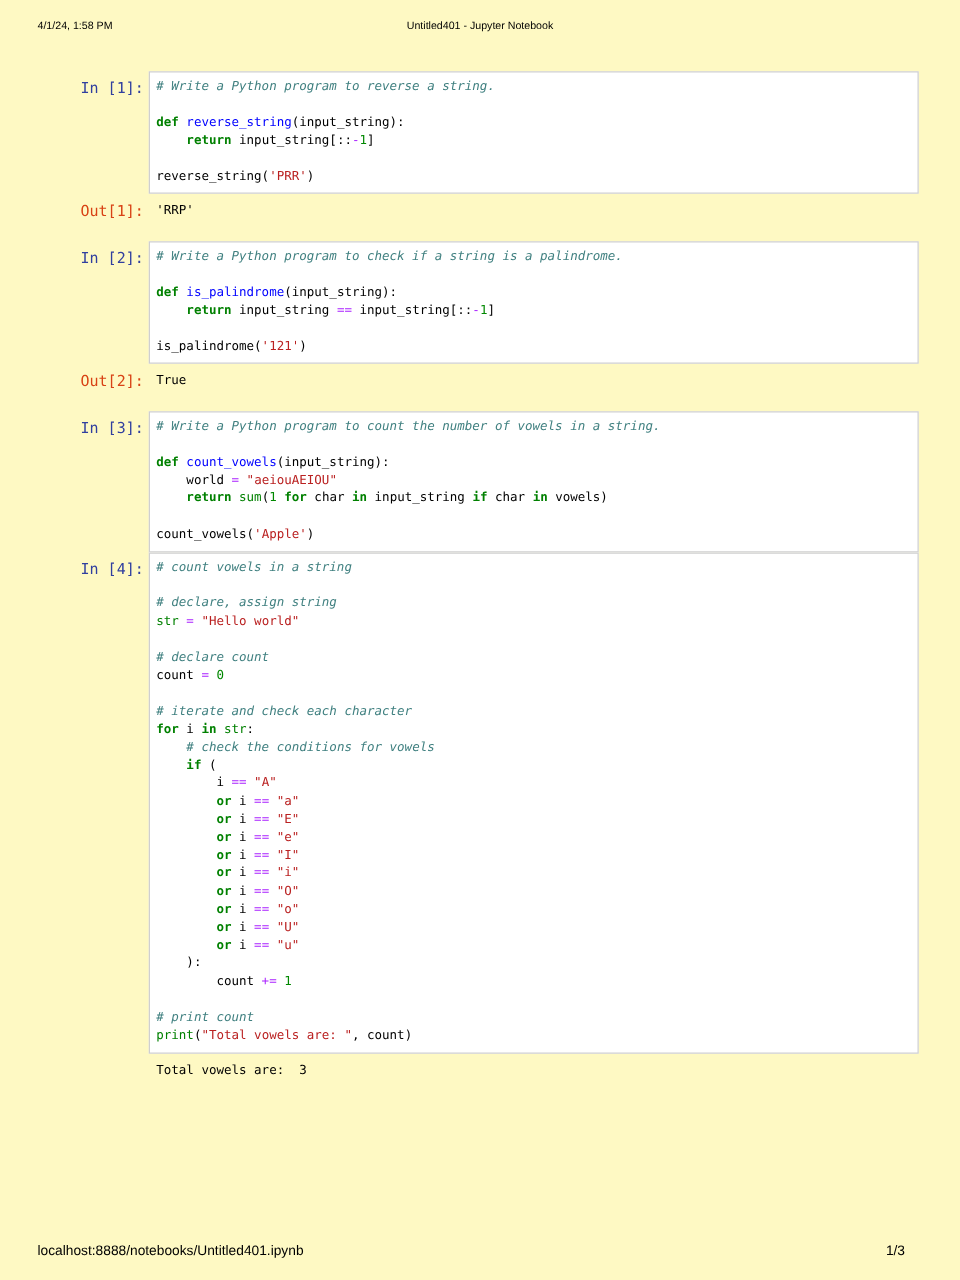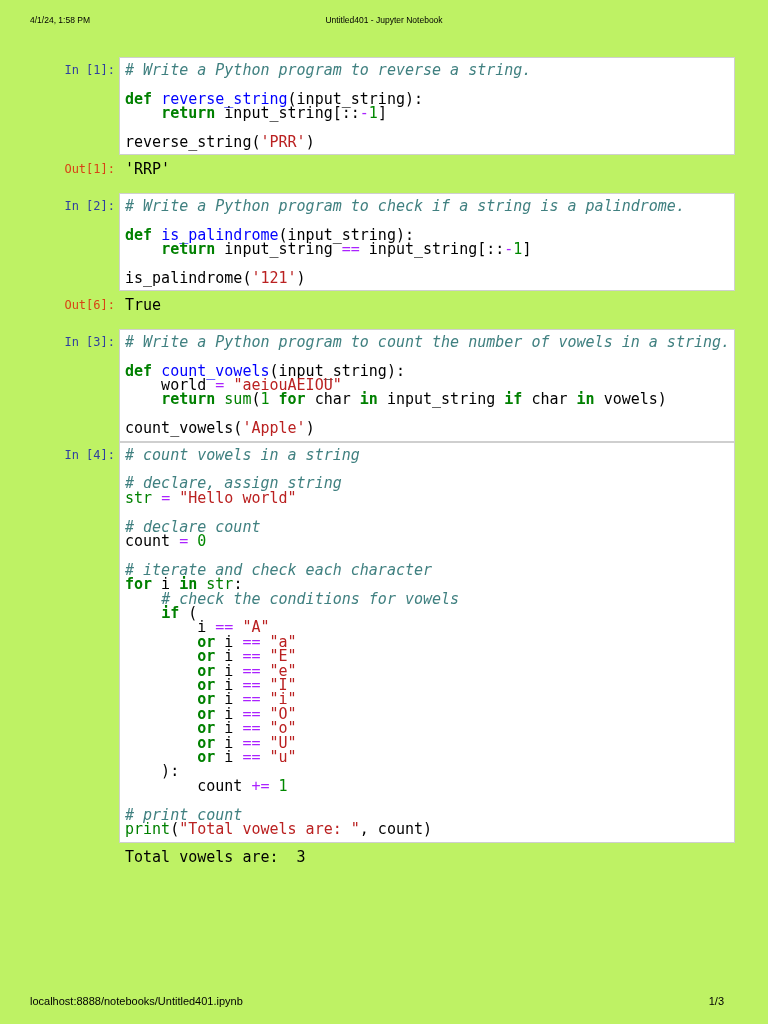--- a/index.html
+++ b/index.html
@@ -4,21 +4,21 @@
 <style>
   * { margin: 0; padding: 0; box-sizing: border-box; }
   html, body {
     width: 768px; height: 1024px;
     background: #ffffff;
     font-family: "Liberation Sans", sans-serif;
     color: #000;
     overflow: hidden;
     position: relative;
   }
-  .page { position: relative; width: 768px; height: 1024px; background: #bef264; }
+  .page { position: relative; width: 768px; height: 1024px; background: #fef9c3; }
 
   
   .print-header {
     position: absolute; top: 15px; left: 30px; right: 30px;
     font-size: 8.5px; color: #000;
   }
   .print-header .doc-title {
     position: absolute; left: 50%; transform: translateX(-50%);
     top: 0; white-space: nowrap;
   }
@@ -45,21 +45,21 @@
 
   .input-box {
     flex: 1 1 auto;
     border: 1px solid #cfcfcf;
     background: #ffffff;
     padding: 5px 4px 5px 5px;
     min-height: 24px;
   }
   pre.code, pre.output-text {
     font-family: "DejaVu Sans Mono", monospace;
-    font-size: 15px; line-height: 14.4px;
+    font-size: 10px; line-height: 14.4px;
     white-space: pre; color: #000;
   }
   .output-row { margin: 7px 0 16px 0; }
   .output-text { padding-left: 6px; }
 
   
   .t-com { color: #408080; font-style: italic; }
   .t-kw  { color: #008000; font-weight: bold; }
   .t-bi  { color: #008000; }
   .t-df  { color: #0000FF; }
@@ -102,21 +102,21 @@
           <div class="input-box">
             <pre class="code"><span class="t-com"># Write a Python program to check if a string is a palindrome.</span>
 
 <span class="t-kw">def</span><span class="t-pl"> </span><span class="t-df">is_palindrome</span><span class="t-pl">(input_string):</span>
 <span class="t-pl">    </span><span class="t-kw">return</span><span class="t-pl"> input_string </span><span class="t-op">==</span><span class="t-pl"> input_string[::</span><span class="t-op">-</span><span class="t-num">1</span><span class="t-pl">]</span>
 
 <span class="t-pl">is_palindrome(</span><span class="t-str">'121'</span><span class="t-pl">)</span></pre>
           </div>
         </div>
         <div class="row output-row">
-          <div class="prompt out-prompt">Out[6]:</div>
+          <div class="prompt out-prompt">Out[2]:</div>
           <pre class="output-text">True</pre>
         </div>
       </div>
       <div class="cell">
         <div class="row input-row">
           <div class="prompt in-prompt">In [3]:</div>
           <div class="input-box">
             <pre class="code"><span class="t-com"># Write a Python program to count the number of vowels in a string.</span>
 
 <span class="t-kw">def</span><span class="t-pl"> </span><span class="t-df">count_vowels</span><span class="t-pl">(input_string):</span>

